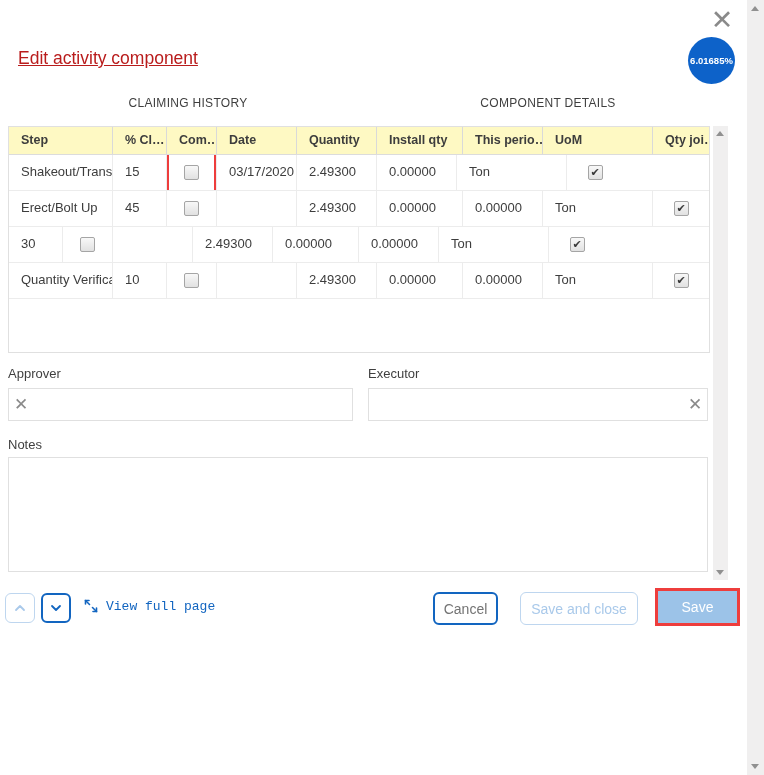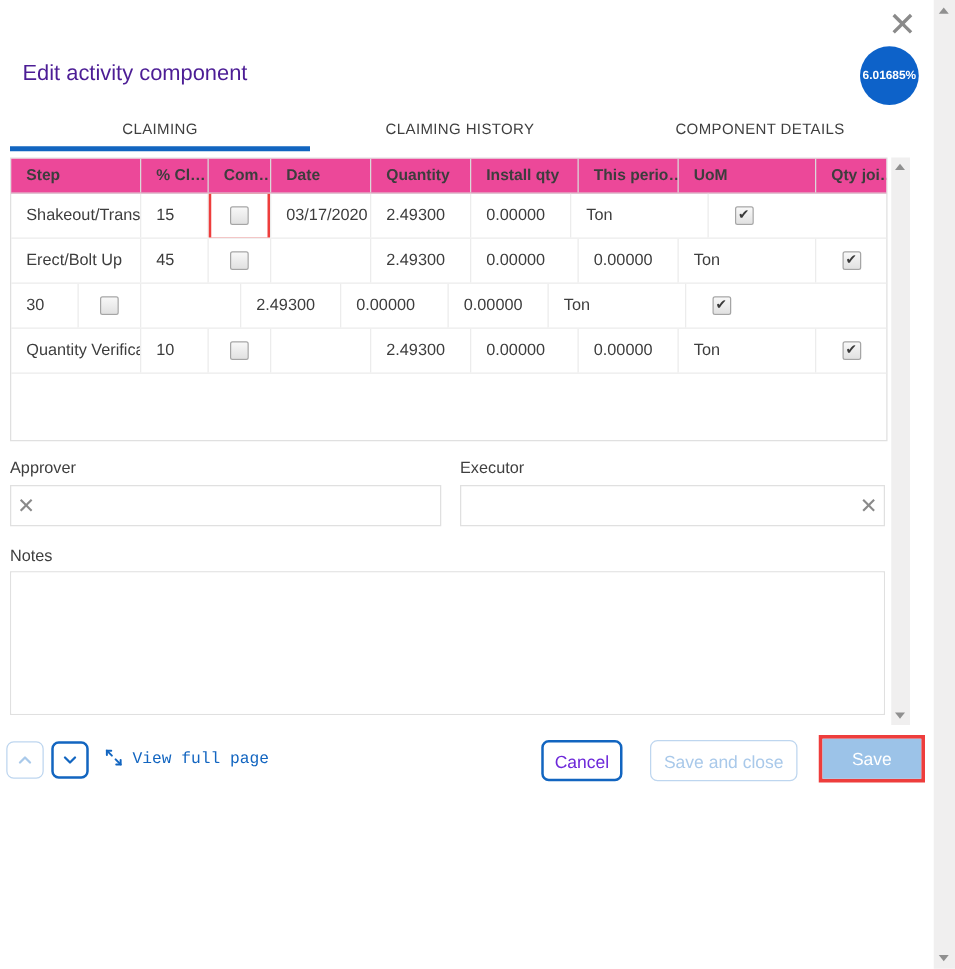--- a/index.html
+++ b/index.html
@@ -3,34 +3,34 @@
 <meta charset="utf-8">
 <style>
   html,body{margin:0;padding:0;}
   body{
     width:764px;height:775px;position:relative;overflow:hidden;
     background:#ffffff;font-family:"Liberation Sans",sans-serif;color:#3d3d3d;
   }
   
   .close-x{position:absolute;left:706px;top:4px;width:32px;height:32px;
     font-size:27px;font-weight:300;color:#8a8a8a;display:flex;align-items:center;justify-content:center;cursor:pointer;}
-  .dlg-title{position:absolute;left:18px;top:48px;font-size:17.5px;color:#4c1d95;}
+  .dlg-title{position:absolute;left:18px;top:48px;font-size:17.5px;color:#b91c1c;text-decoration:underline;}
   .badge{position:absolute;left:688px;top:37px;width:47px;height:47px;border-radius:50%;
     background:#0d62c9;color:#fff;font-size:9.5px;font-weight:bold;
     display:flex;align-items:center;justify-content:center;}
   
   .tabs{position:absolute;left:8px;top:88px;width:720px;height:33px;display:flex;}
   .tab{flex:1;text-align:center;font-size:12px;letter-spacing:.3px;color:#3f3f3f;
     padding-top:8px;position:relative;cursor:pointer;}
   .tab .underline{display:none;}
   .tab.active .underline{display:block;position:absolute;left:0;right:0;bottom:0;height:4px;background:#1265c0;}
   
   .grid{position:absolute;left:8px;top:126px;width:702px;height:227px;
     border:1px solid #e0e0e0;box-sizing:border-box;background:#fff;}
-  .thead{display:flex;height:27px;background:#ec4899;border-bottom:1px solid #dcdcdc;}
+  .thead{display:flex;height:27px;background:#fef9c3;border-bottom:1px solid #dcdcdc;}
   .th{box-sizing:border-box;font-size:12.5px;font-weight:bold;line-height:26px;
     padding-left:12px;border-right:1px solid #d9d9d9;white-space:nowrap;overflow:hidden;}
   .th:last-child{border-right:none;}
   .trow{display:flex;height:35px;border-bottom:1px solid #ececec;}
   .td{box-sizing:border-box;font-size:13px;line-height:34px;padding-left:12px;
     border-right:1px solid #ececec;white-space:nowrap;overflow:hidden;position:relative;}
   .td:last-child{border-right:none;}
   .td.center{display:flex;align-items:center;justify-content:center;padding-left:0;}
   .cb{width:13px;height:13px;border:1px solid #a5a5a5;border-radius:2px;
     background:linear-gradient(180deg,#f8f8f8,#e1e1e1);display:flex;align-items:center;justify-content:center;
@@ -56,43 +56,39 @@
   
   .mini-btn{position:absolute;top:593px;width:30px;height:30px;border-radius:6px;background:#fff;
     display:flex;align-items:center;justify-content:center;cursor:pointer;box-sizing:border-box;}
   .mini-up{left:5px;border:1px solid #bed6ef;}
   .mini-down{left:41px;border:2px solid #1265c0;}
   .link-area{position:absolute;left:83px;top:598px;display:flex;align-items:center;cursor:pointer;}
   .link-text{font-size:13px;color:#1265c0;margin-left:7px;font-family:Liberation Mono, monospace;}
   .btn{position:absolute;top:592px;height:33px;border-radius:6px;background:#fff;font-size:14px;
     display:flex;align-items:center;justify-content:center;cursor:pointer;box-sizing:border-box;
     font-family:"Liberation Sans",sans-serif;}
-  .btn-cancel{left:433px;width:65px;border:2px solid #1265c0;color:#6d28d9;}
+  .btn-cancel{left:433px;width:65px;border:2px solid #1265c0;color:#737373;}
   .btn-saveclose{left:520px;width:118px;border:1px solid #bed6ef;color:#a9c9ea;}
   .save-wrap{position:absolute;left:655px;top:588px;width:85px;height:38px;border:3px solid #ee3d3c;
     box-sizing:border-box;display:flex;}
   .btn-save{flex:1;border:none;background:#9cc3e8;color:#ffffff;font-size:14px;cursor:pointer;
     font-family:"Liberation Sans",sans-serif;}
   
   .outer-sb{position:absolute;right:0;top:0;width:17px;height:775px;background:#f0efef;}
 </style>
 </head>
 <body>
 
 <div class="close-x">✕</div>
 <div class="dlg-title">Edit activity component</div>
 <div class="badge">
   <span>6.01685%</span>
 </div>
 
 <div class="tabs">
-  <div class="tab active">
-    <span>CLAIMING</span>
-    <div class="underline"></div>
-  </div>
   <div class="tab">
     <span>CLAIMING HISTORY</span>
     
   </div>
   <div class="tab">
     <span>COMPONENT DETAILS</span>
     
   </div>
 </div>
 

